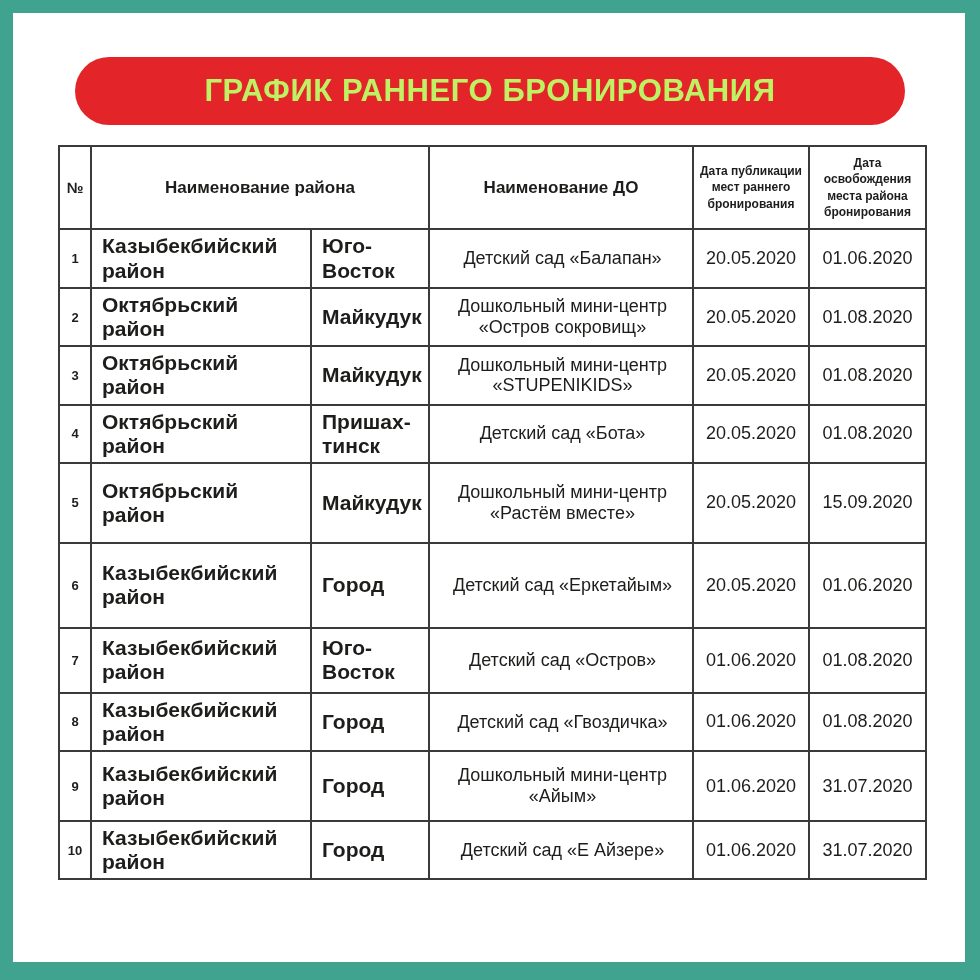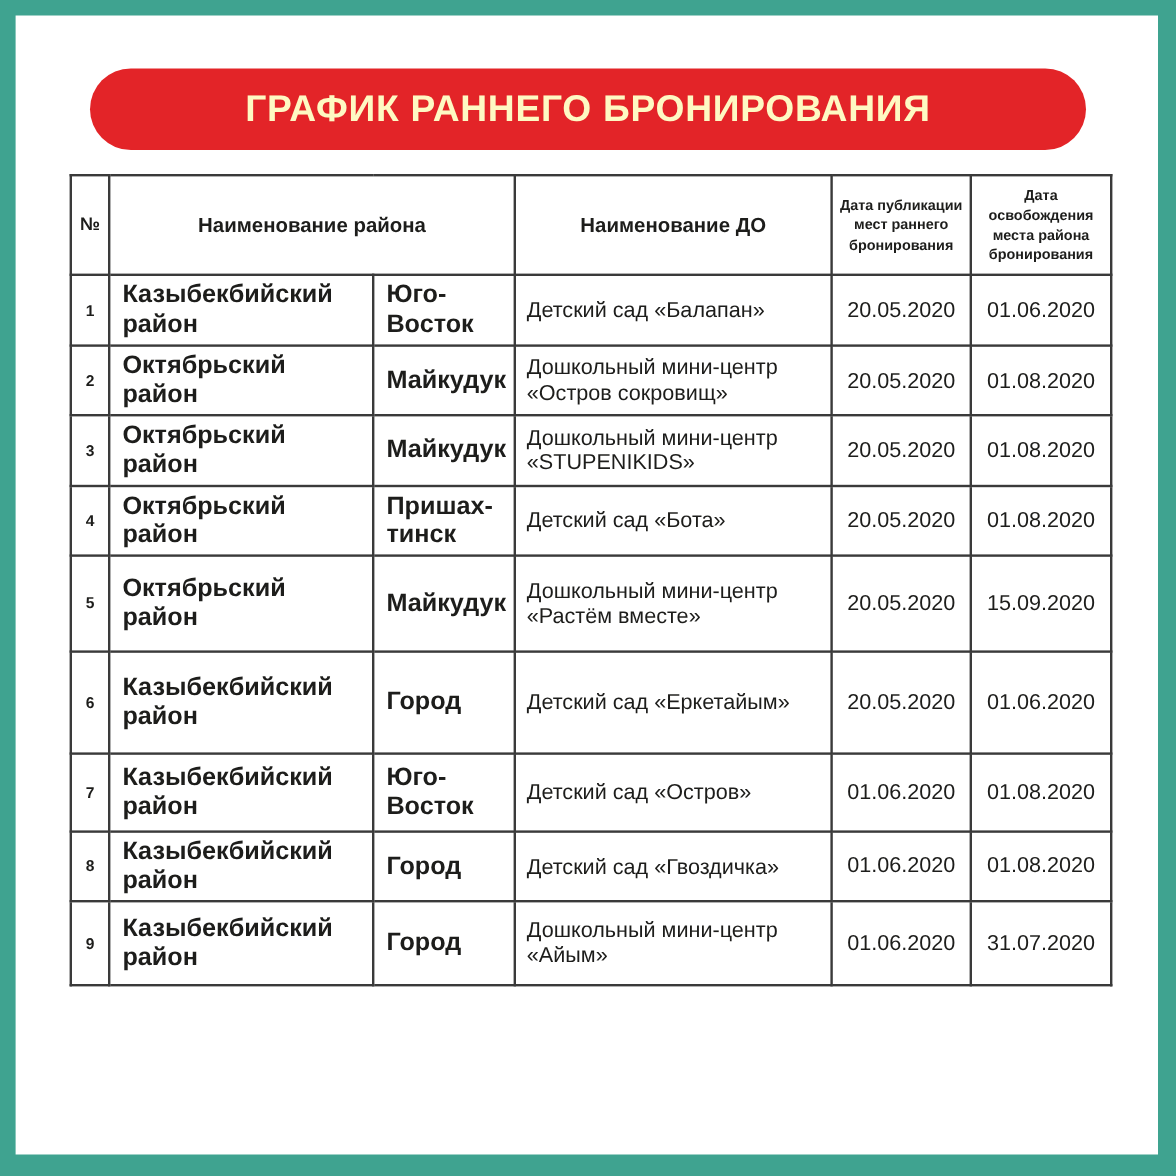--- a/index.html
+++ b/index.html
@@ -30,21 +30,21 @@
     top: 44px;
     width: 830px;
     height: 68px;
     background: var(--red);
     border-radius: 34px;
     display: flex;
     align-items: center;
     justify-content: center;
   }
   .banner .title {
-    color: #fef9c3;
+    color: #bef264;
     font-size: 31px;
     font-weight: bold;
     letter-spacing: 0.6px;
     white-space: nowrap;
   }
   table.schedule {
     position: absolute;
     left: 45px;
     top: 132px;
     width: 867px;
@@ -73,21 +73,21 @@
   }
   td.c-district, td.c-area {
     font-size: 21px;
     font-weight: bold;
     text-align: left;
     padding: 4px 6px 4px 10px;
     line-height: 1.15;
   }
   td.c-preschool {
     font-size: 18px;
-    text-align: left;
+    text-align: center;
     padding: 4px 6px 4px 9px;
     line-height: 1.15;
   }
   td.c-date {
     font-size: 18px;
     text-align: center;
     padding: 2px;
   }
 </style>
 </head>
@@ -194,16 +194,24 @@
 
     <tr style="height:70px">
       <td class="c-num">9</td>
       <td class="c-district">Казыбекбийский район</td>
       <td class="c-area">Город</td>
       <td class="c-preschool">Дошкольный мини-центр «Айым»</td>
       <td class="c-date">01.06.2020</td>
       <td class="c-date">31.07.2020</td>
     </tr>
 
+    <tr style="height:53px">
+      <td class="c-num">10</td>
+      <td class="c-district">Казыбекбийский район</td>
+      <td class="c-area">Город</td>
+      <td class="c-preschool">Детский сад «Е Айзере»</td>
+      <td class="c-date">01.06.2020</td>
+      <td class="c-date">31.07.2020</td>
+    </tr>
 
   </tbody>
     </table>
 </div>
 
 </body></html>

